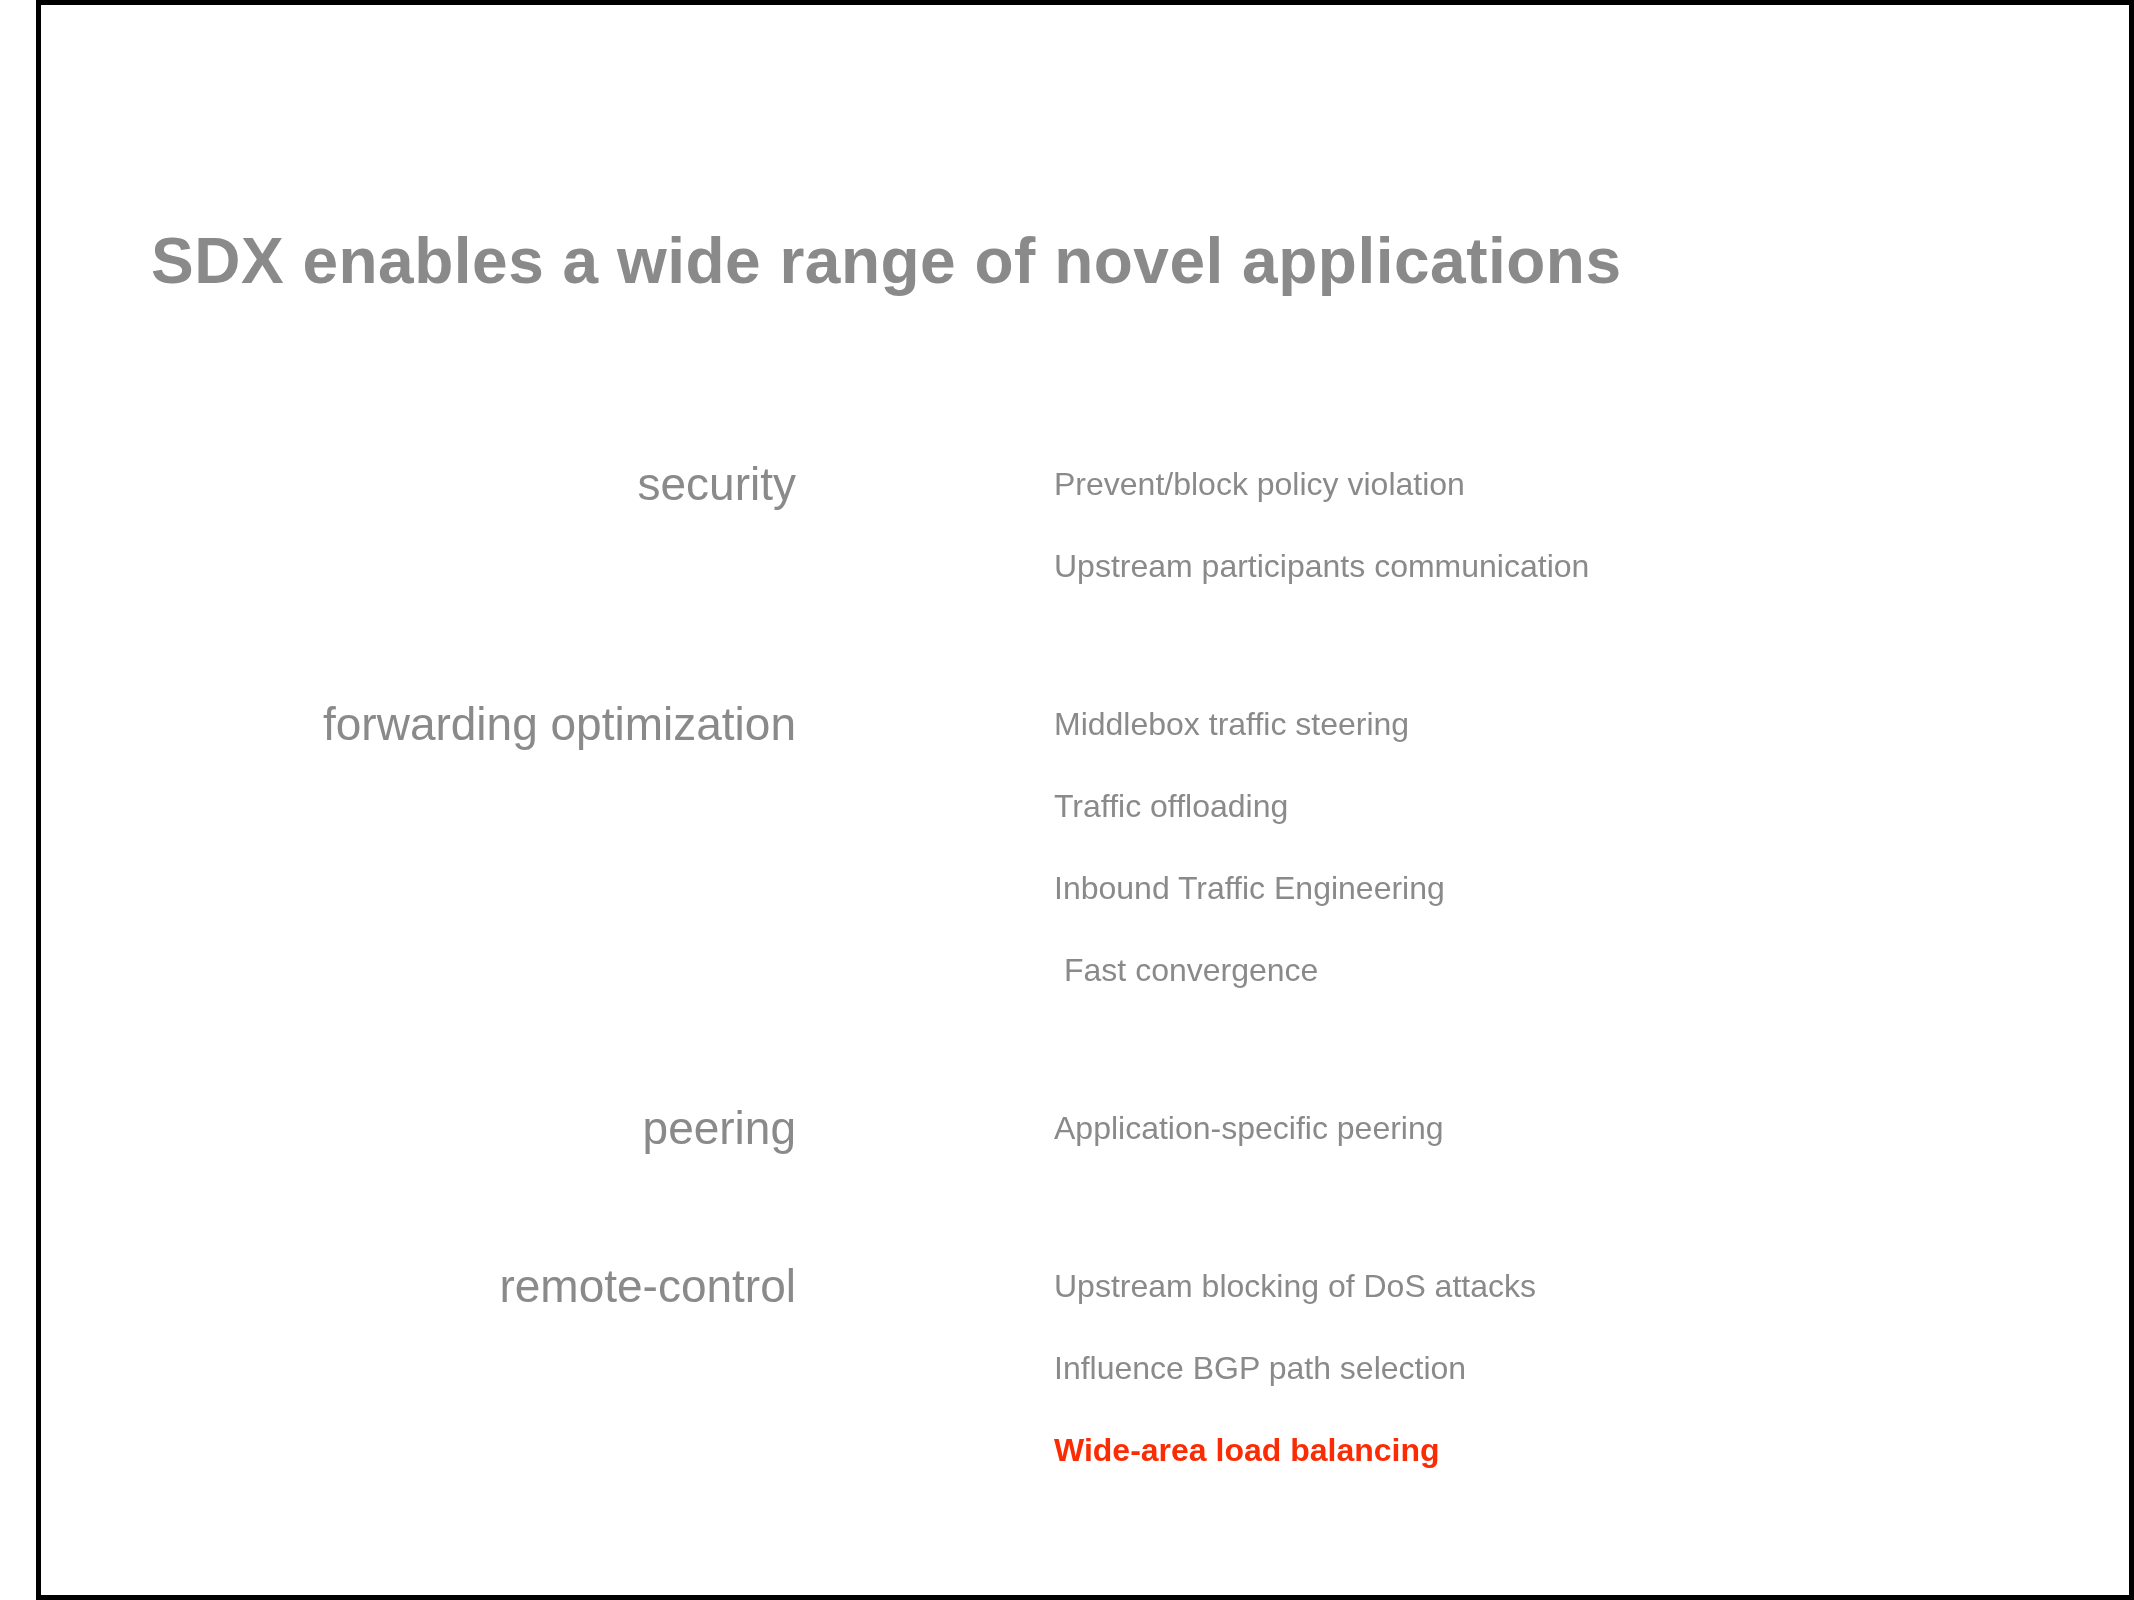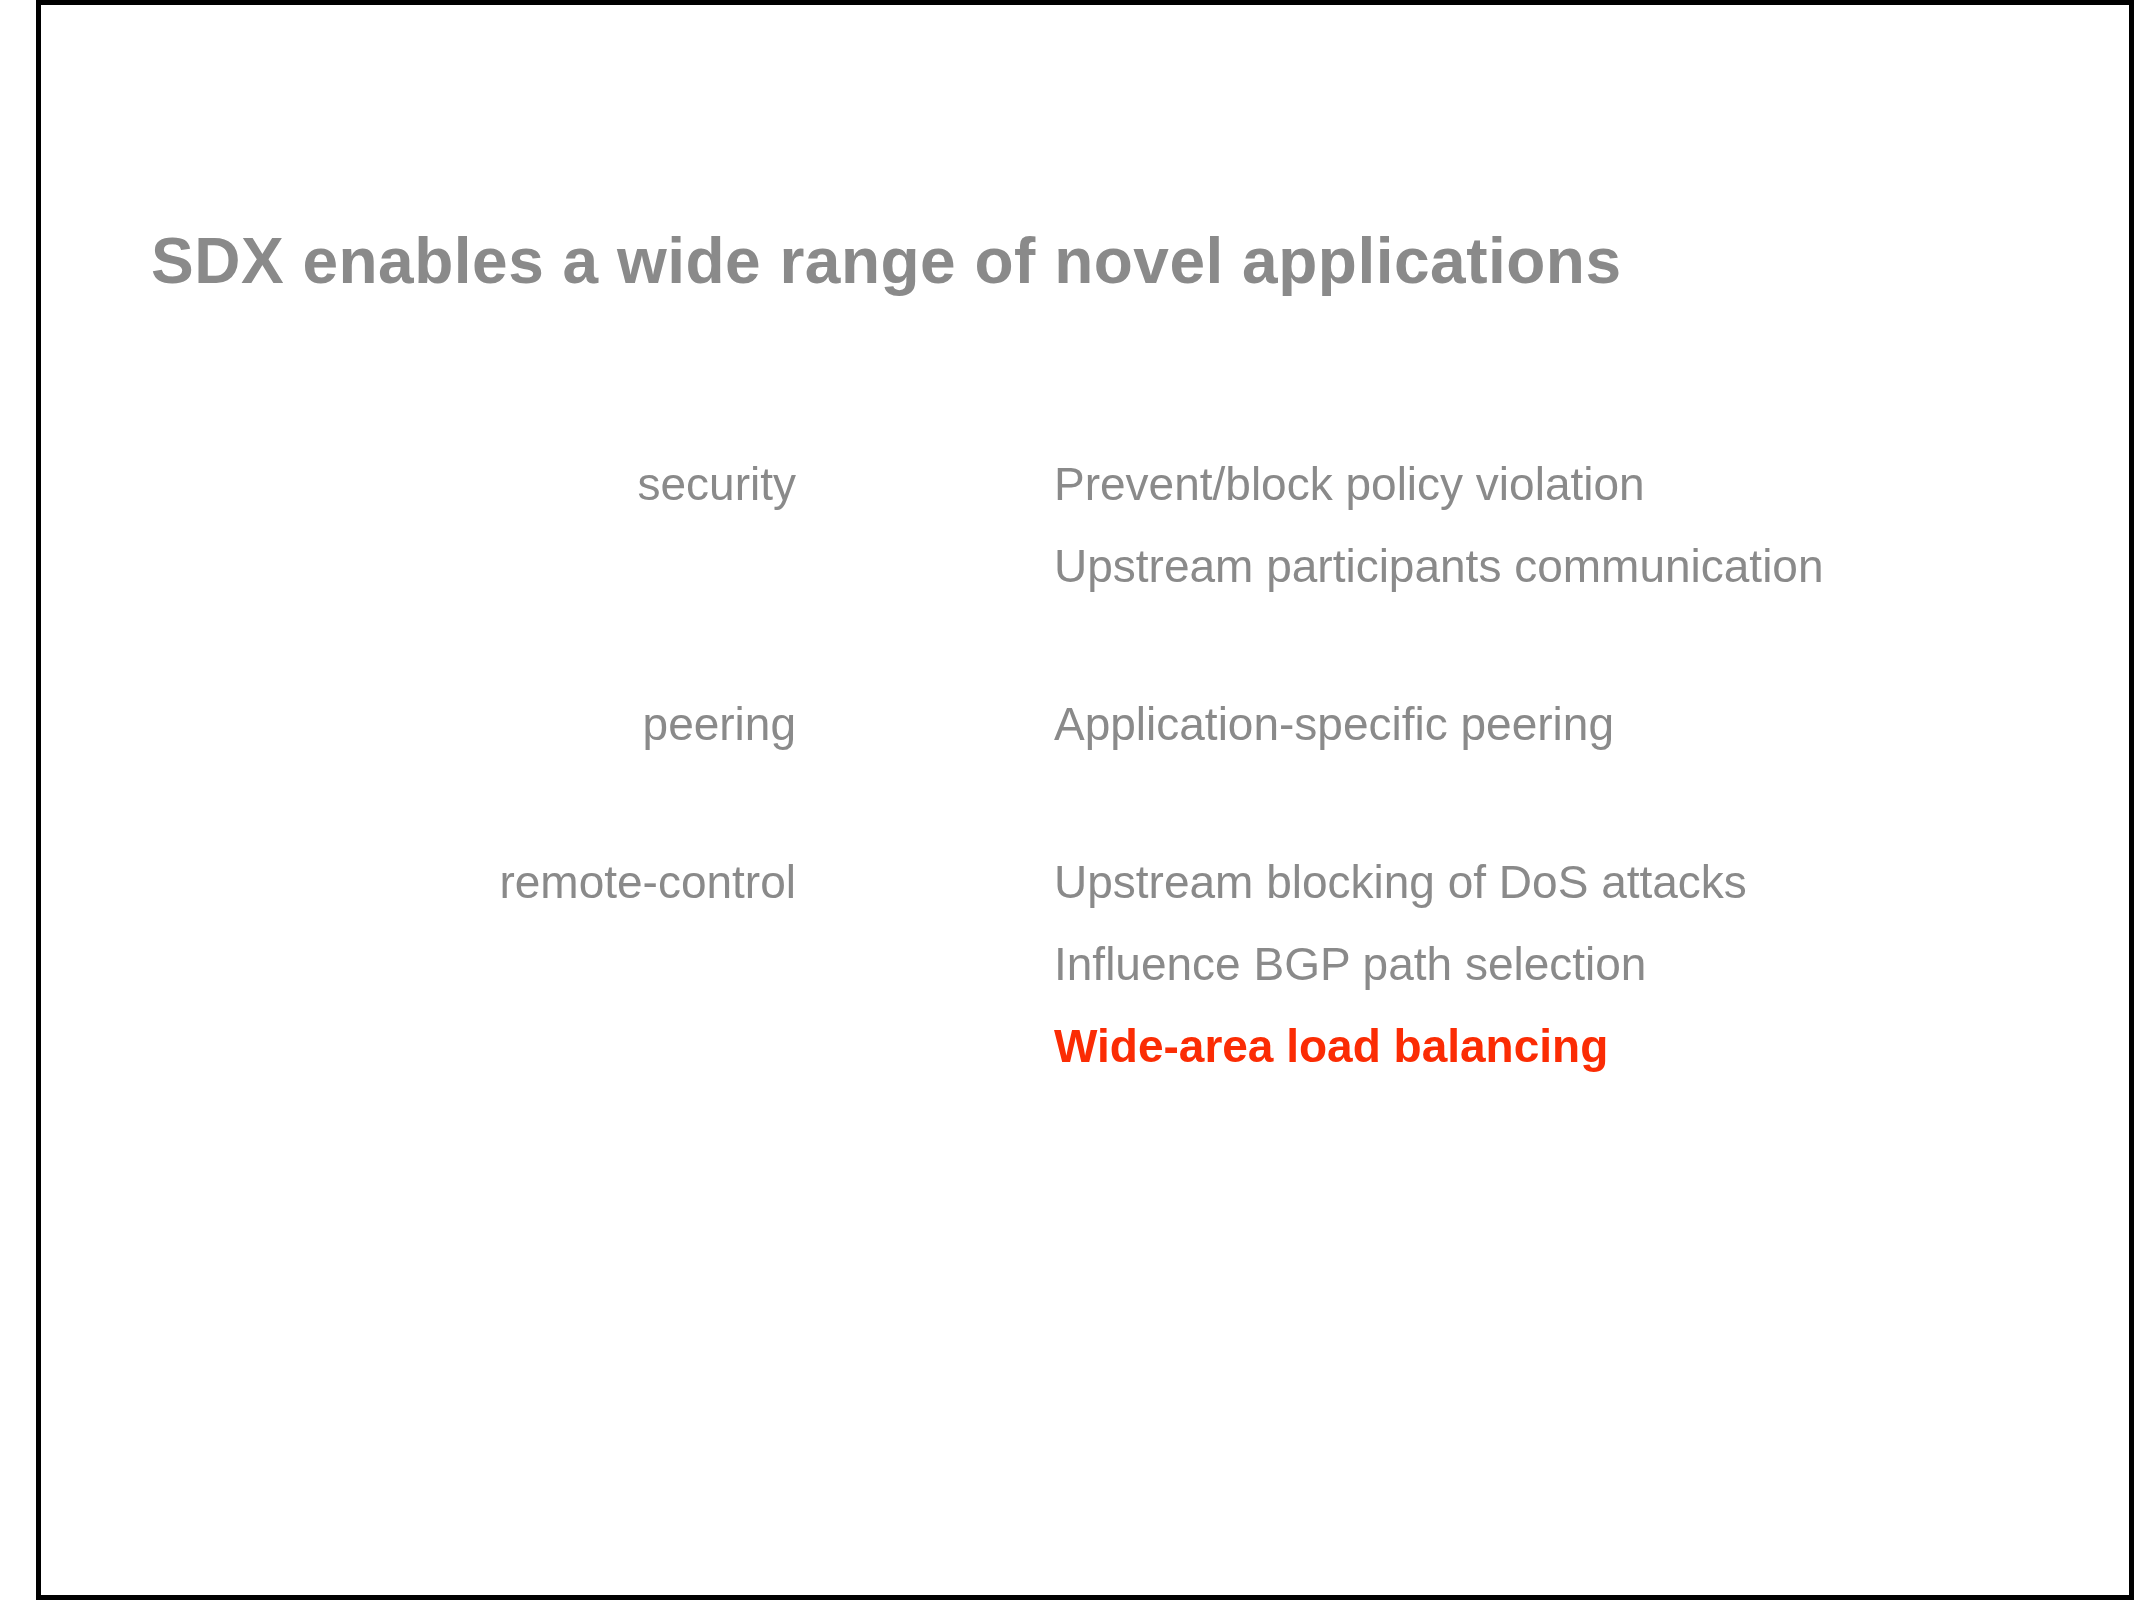--- a/index.html
+++ b/index.html
@@ -50,21 +50,21 @@
     font-size: 46px;
     line-height: 82px;
     color: var(--text_gray, #8a8a8a);
     white-space: nowrap;
     padding-left: 15px;
   }
   .group-items {
     margin-left: 258px;
   }
   .app-item {
-    font-size: 46px;
+    font-size: 32px;
     line-height: 82px;
     color: var(--text_gray, #8a8a8a);
     white-space: nowrap;
   }
   .app-item.indent {
     padding-left: 10px;
   }
   .app-item.highlight {
     color: var(--highlight_red, #fb2c04);
     font-weight: bold;
@@ -80,20 +80,29 @@
   <div class="groups">
 
     <div class="group">
       <div class="group-label">security</div>
       <div class="group-items">
         <div class="app-item">Prevent/block policy violation</div>
         <div class="app-item">Upstream participants communication</div>
       </div>
     </div>
 
+    <div class="group">
+      <div class="group-label">forwarding optimization</div>
+      <div class="group-items">
+        <div class="app-item">Middlebox traffic steering</div>
+        <div class="app-item">Traffic offloading</div>
+        <div class="app-item">Inbound Traffic Engineering</div>
+        <div class="app-item indent">Fast convergence</div>
+      </div>
+    </div>
 
     <div class="group">
       <div class="group-label">peering</div>
       <div class="group-items">
         <div class="app-item">Application-specific peering</div>
       </div>
     </div>
 
     <div class="group">
       <div class="group-label">remote-control</div>

